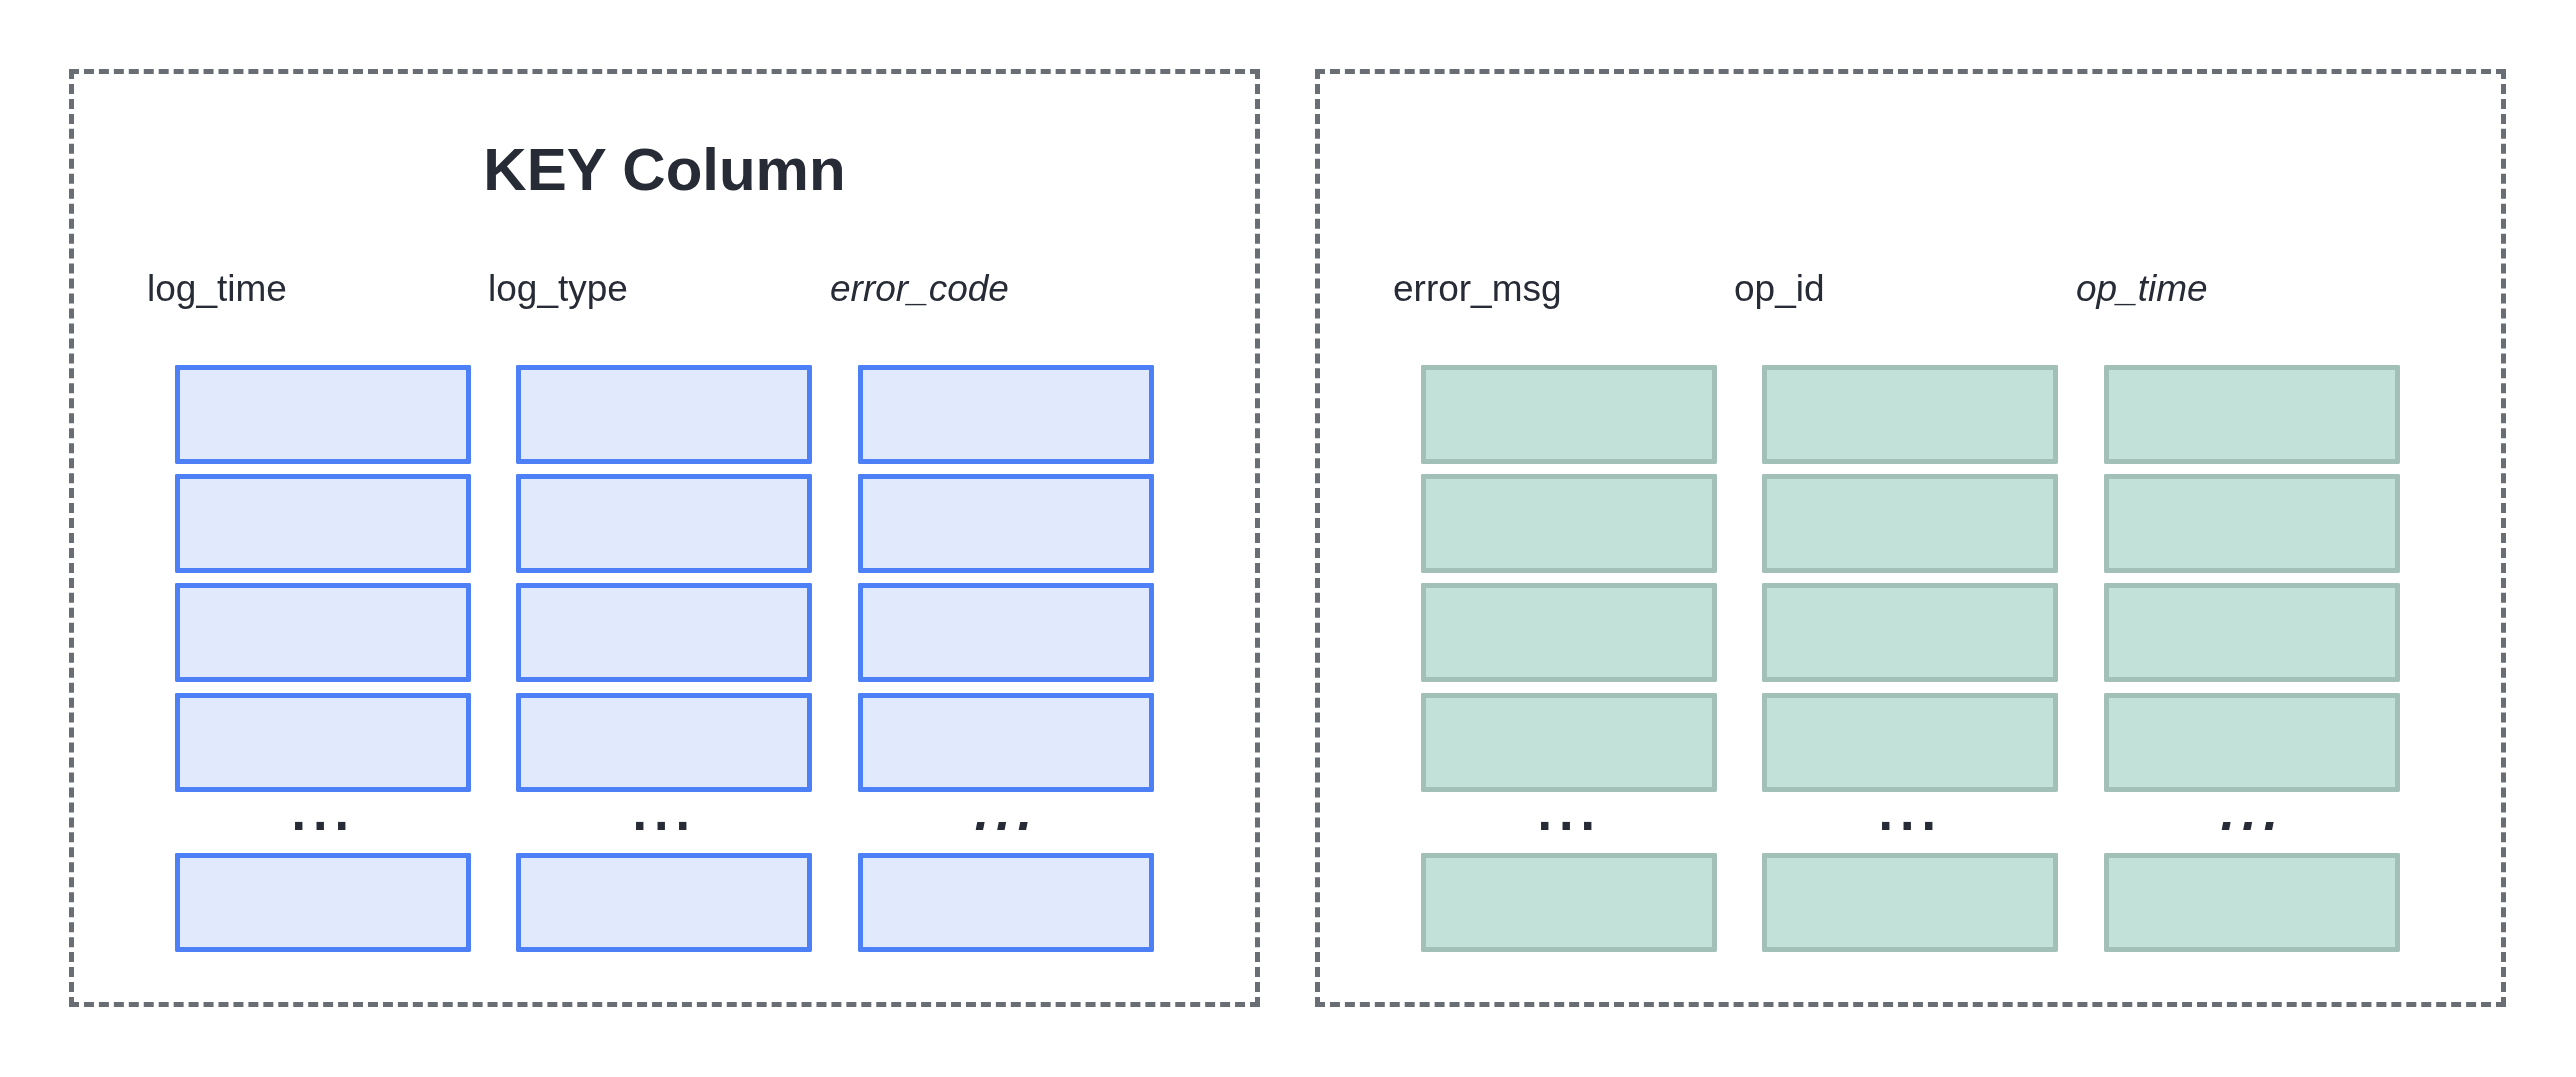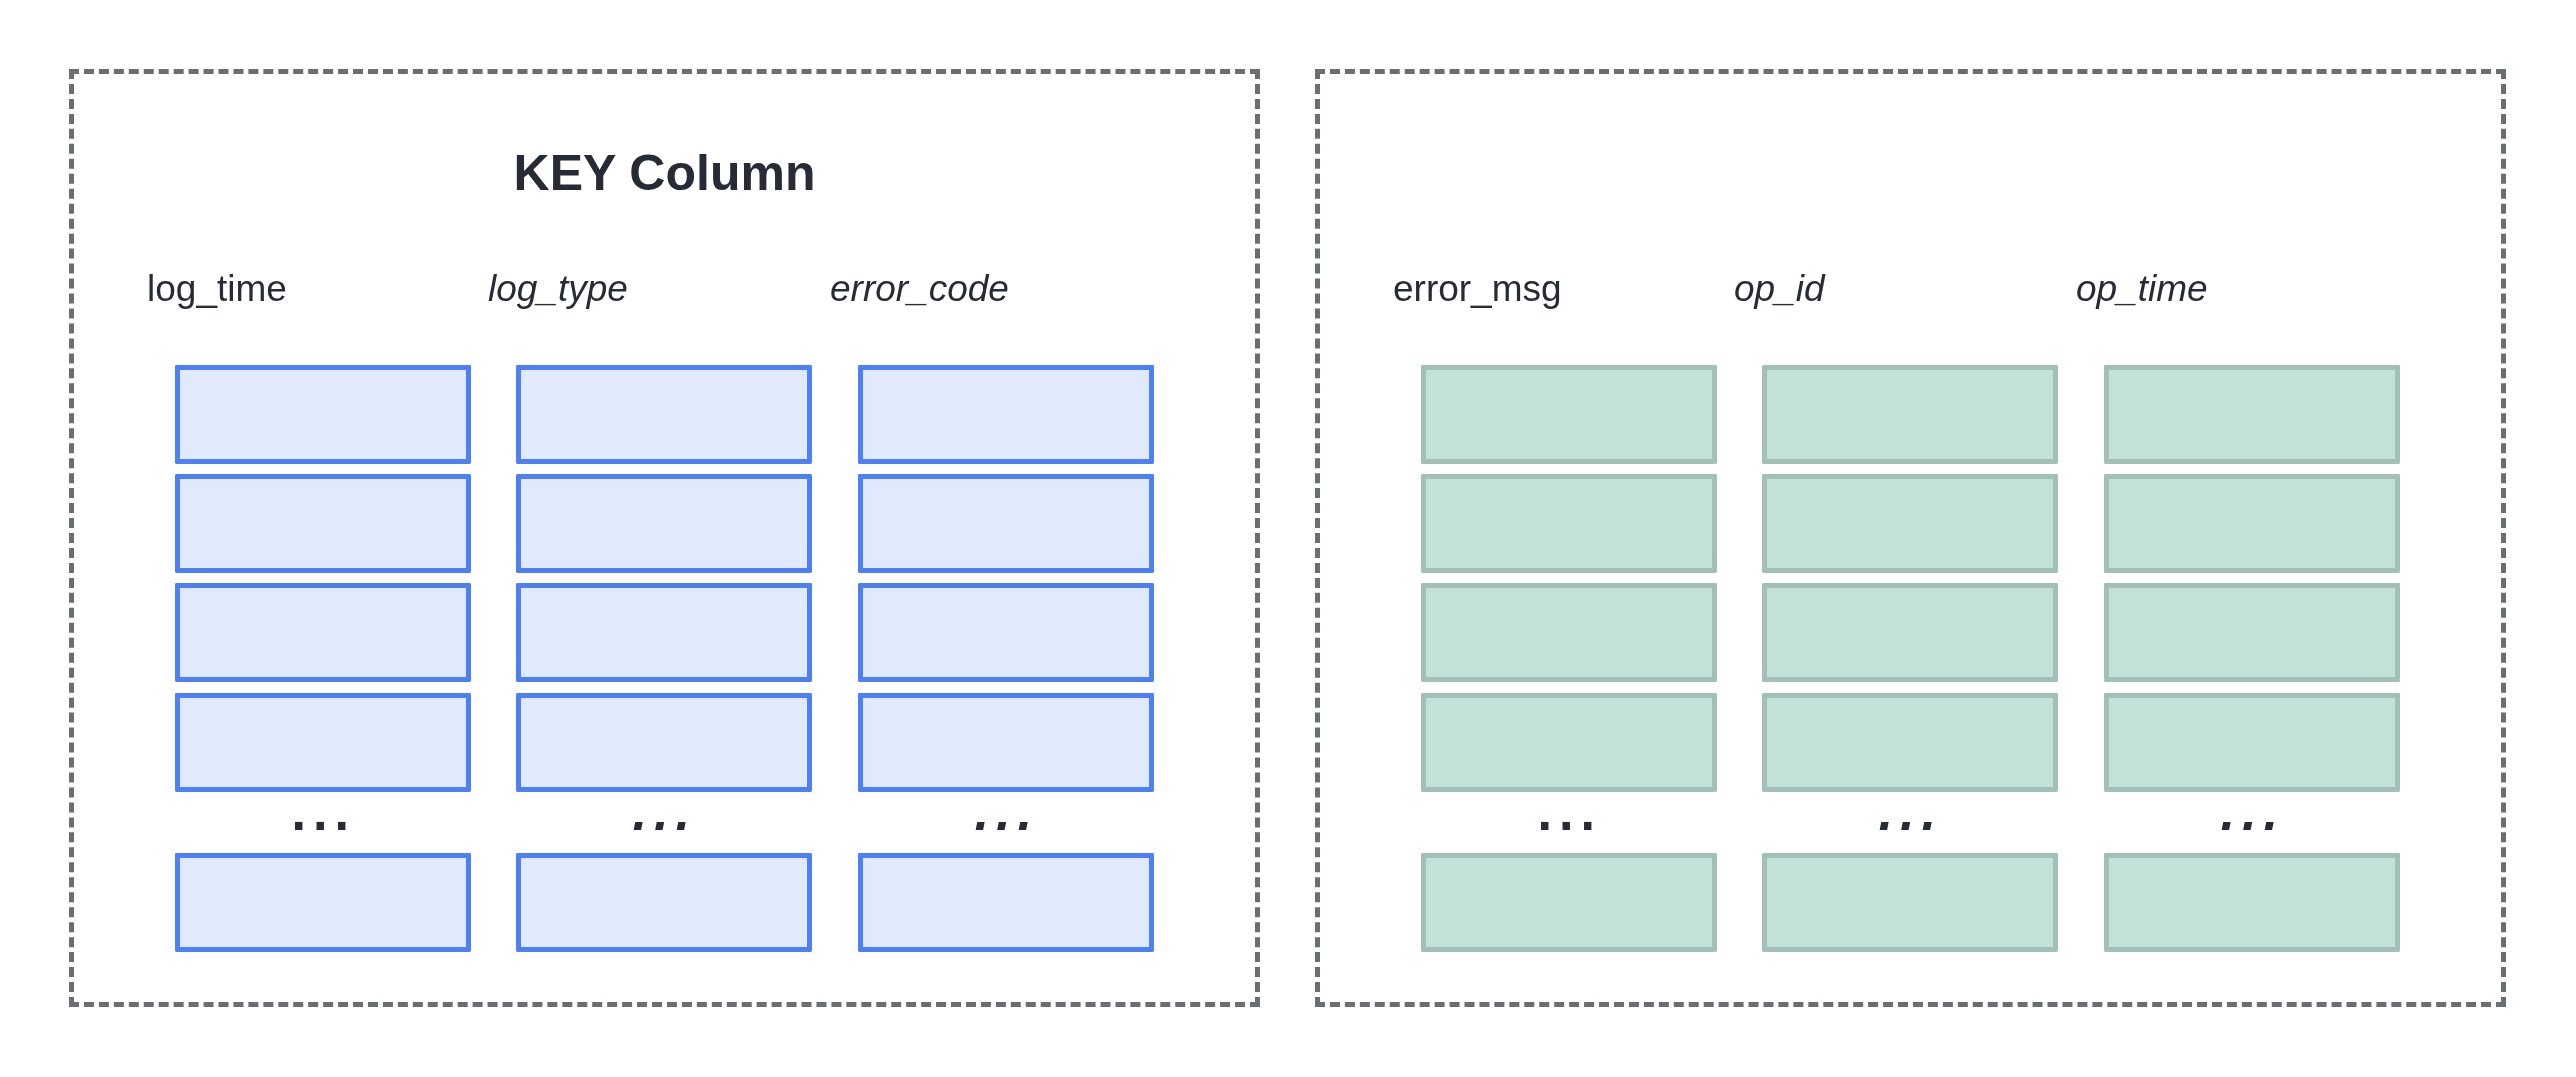--- a/index.html
+++ b/index.html
@@ -27,35 +27,34 @@
     background: #ffffff;
   }
   .panel-key   { left: 69px;  }
   .panel-value { left: 1315px; }
   .panel-title {
     position: absolute;
     top: 66px;
     left: 0;
     right: 0;
     text-align: center;
-    font-size: 50px;
+    font-size: 60px;
     line-height: 1;
     font-weight: 700;
     color: var(--text, #262b35);
     letter-spacing: 0px;
-    margin-top: 8px;
   }
   .column {
     position: absolute;
     top: 0;
     bottom: 0;
     width: 296px;
   }
   .col-1 { left: 101px;  }
-  .col-2 { left: 442px; font-style: italic;  }
+  .col-2 { left: 442px;  }
   .col-3 { left: 784px; font-style: italic; }
   .col-header {
     position: absolute;
     top: 195px;
     left: -28px;
     right: -28px;
     font-size: 37px;
     line-height: 40px;
     font-weight: 400;
     color: var(--text, #262b35);

